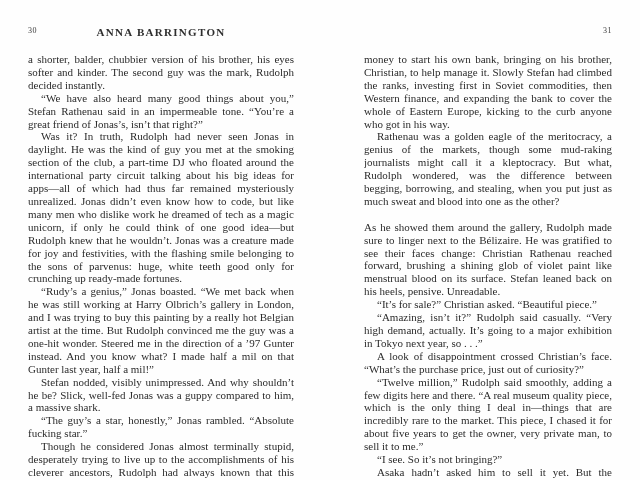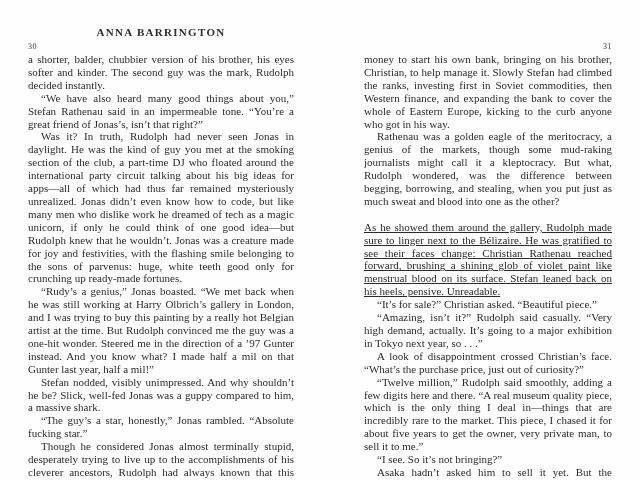--- a/index.html
+++ b/index.html
@@ -31,41 +31,41 @@
     display: block;
     text-align: center;
     font-weight: 700;
     font-size: 11px;
     letter-spacing: 1.3px;
     color: #2e2e2e;
     font-family: "Liberation Serif", serif;
   }
   .folio {
     position: absolute;
-    top: 16px;
+    top: 0;
     font-size: 8px;
     letter-spacing: 0.5px;
     color: #3a3a3a;
   }
   .folio-left  { left: 0; }
   .folio-right { right: 0; }
   .page-body {
     margin-top: 15px;
     height: 428px;
     overflow: hidden;
     text-align: justify;
     font-size: 11px;
     line-height: 12.9px;
   }
   .para {
     margin: 0;
     padding: 0;
   }
   .para.indent { text-indent: 13px; }
-  .para.space-before { margin-top: 12.9px; text-decoration: underline; }
+  .para.space-before { margin-top: 12.9px; }
 </style>
 </head>
 <body>
 
 <div class="spread">
 
   <section class="page page-left">
     <header class="page-header">
       <span class="folio folio-left">30</span>
       <span class="running-head">ANNA BARRINGTON</span>

